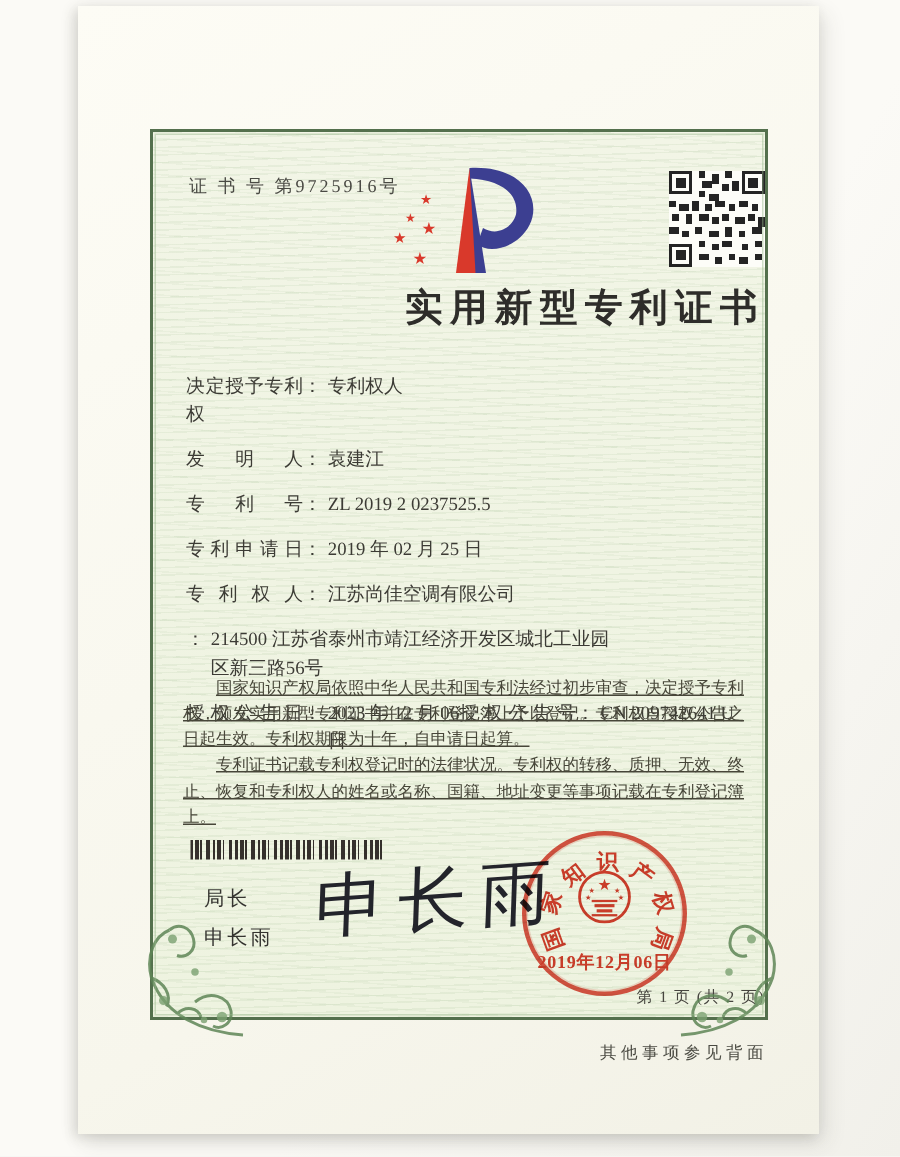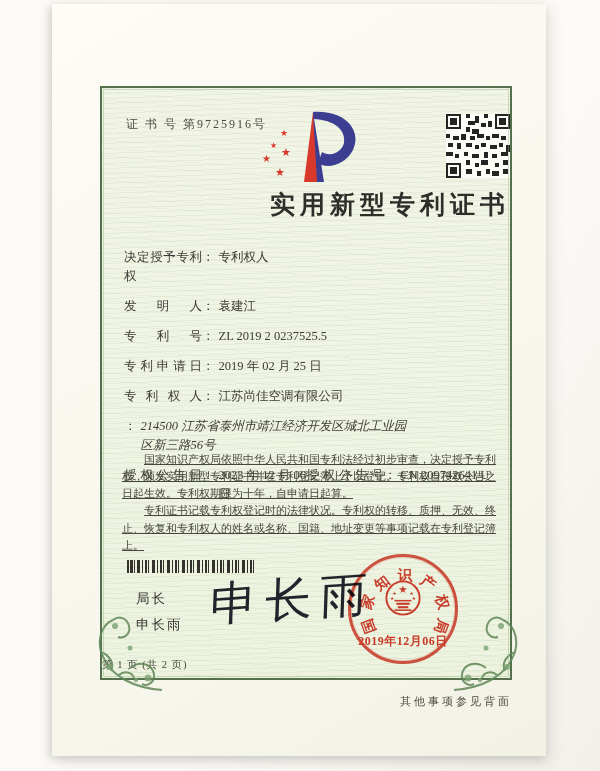--- a/index.html
+++ b/index.html
@@ -38,21 +38,21 @@
   .title {
     position:absolute; left:0; top:100px; width:100%;
     text-align:right; font-size:25px; font-weight:700;
     letter-spacing:5px; color:#2e2d2a;
   }
   .fields { position:absolute; left:22px; top:160px; width:376px; font-size:12.5px; color:#3c3b35; }
   .frow { display:flex; margin-bottom:11px; line-height:19px; }
   .lbl { display:inline-block; width:78px; text-align:justify; text-align-last:justify; flex:none; }
   .colon { flex:none; }
   .val { margin-left:4px; }
-  .addr-val { width:274px;font-style:italic; }
+  .addr-val { width:274px; }
   .grant-pair1 { display:flex; width:182px; flex:none; }
   .paras {
     position:absolute; left:20px; top:363px; width:374px;
     font-size:11px; line-height:1.56; color:#474639; text-align:justify;text-decoration:underline;
   }
   .paras p { text-indent:2em; }
   .barcode {
     position:absolute; left:25px; top:472px; width:128px; height:13px;
     background:repeating-linear-gradient(90deg,
       #35302c 0 1.5px, transparent 1.5px 3px,
@@ -74,21 +74,21 @@
   }
   .seal-char {
     position:absolute; font-size:14.5px; font-weight:700; color:#d8402f;
     transform-origin:center; white-space:nowrap;
   }
   .emblem { position:absolute; left:33px; top:22px; width:38px; height:38px; }
   .seal-date {
     position:absolute; left:0; top:76px; width:100%; text-align:center;
     font-size:12px; font-weight:700; color:#d8402f; white-space:nowrap; letter-spacing:.5px;
   }
-  .page-info { position:absolute; left:0; top:570px; width:100%; text-align:left; font-size:10.5px; color:#46453f; letter-spacing:1px; }
+  .page-info { position:absolute; left:0; top:570px; width:100%; text-align:right; font-size:10.5px; color:#46453f; letter-spacing:1px; }
   .back-note { position:absolute; left:48px; top:690px; width:412px; text-align:right; font-size:11px; color:#4a4a42; letter-spacing:3px; }
   .flourish { position:absolute; width:82px; height:88px; }
   .flourish.bl { left:-14px; top:518px; }
   .flourish.br { left:344px; top:518px; transform:scaleX(-1); }
 </style>
 </head>
 <body>
 
 <div class="stage">
   <div class="paper">

